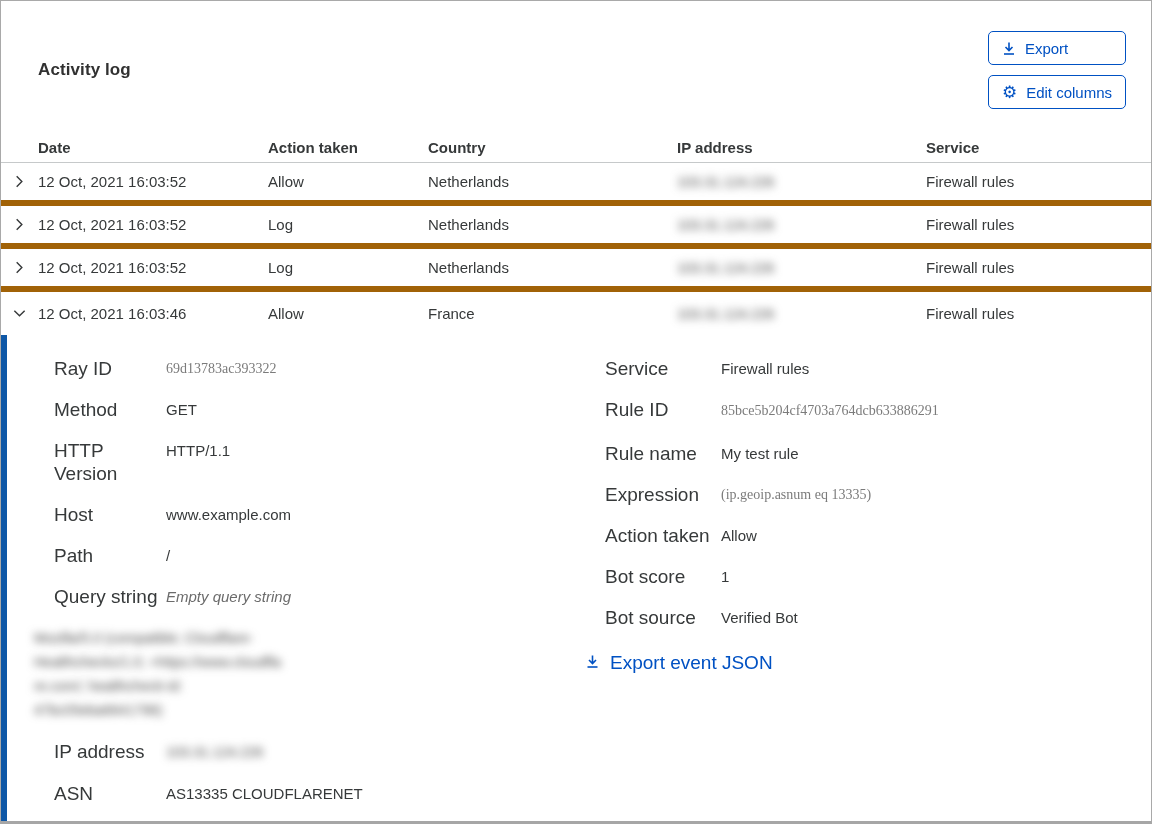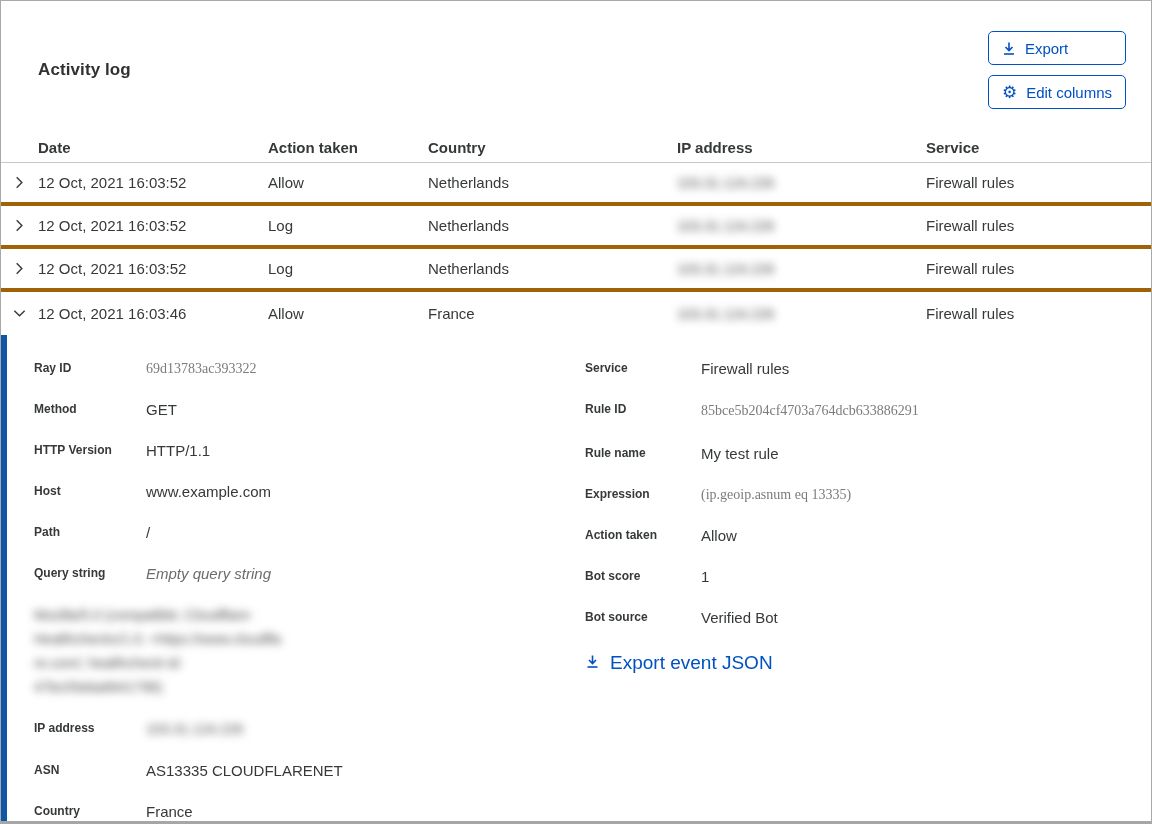--- a/index.html
+++ b/index.html
@@ -17,31 +17,31 @@
   .btn {
     display:inline-flex; align-items:center; gap:9px; height:34px; padding:0 13px;
     border:1px solid var(--accent-blue,#0051c3); border-radius:5px; background:#fff;
     color:var(--accent-blue,#0051c3); font-size:15px; font-family:inherit; cursor:pointer;
   }
   .btn svg { display:block; }
   .gear-glyph { font-family:"DejaVu Sans", sans-serif; font-size:17px; line-height:1; }
   
   .grid-row { display:grid; grid-template-columns:37px 230px 160px 249px 249px 1fr; align-items:center; }
   .thead { margin-top:24px; height:30px; border-bottom:1px solid #c6c9ca; font-weight:700; font-size:15px; }
-  .trow { height:43px; border-bottom:4px solid #a16207; font-size:15px; cursor:pointer; }
+  .trow { height:43px; border-bottom:6px solid #a16207; font-size:15px; cursor:pointer; }
   .trow.expanded { border-bottom:none; }
   .chev { display:flex; justify-content:center; align-items:center; cursor:pointer; }
   .blurred { display:inline-block; filter:blur(4px); color:#4c4c4c; font-size:14px; user-select:none; white-space:nowrap; }
   
   .detail { display:flex; height:527px; }
   .accent { width:6px; background:var(--panel-accent,#0e57a6); flex:none; }
   .detail-body { flex:1; display:grid; grid-template-columns:551px 1fr; padding:22px 0 24px 0; align-items:start; }
   .dcol { padding-left:27px; }
   .drow { display:flex; margin-bottom:18px; }
-  .dlabel { flex:none; font-weight:700; font-size:12px; line-height:23px; }
+  .dlabel { flex:none; font-weight:400; font-size:19px; line-height:23px;margin-left:20px; }
   .dcol-left .dlabel { width:112px; }
   .dcol-right .dlabel { width:116px; }
   .dvalue { font-size:15px; line-height:23px; }
   .mono { font-family:Liberation Serif, serif; color:#7b7b7b; font-size:14px; }
   .wrap-id { max-width:272px; word-break:break-all; line-height:26px; }
   .italic { font-style:italic; color:#6b6b6b; }
   .ua-line { line-height:23px; }
   .json-link { display:inline-flex; align-items:center; gap:10px; color:var(--accent-blue,#0051c3);
                font-size:19px; cursor:pointer; margin-top:5px; }
 </style>

